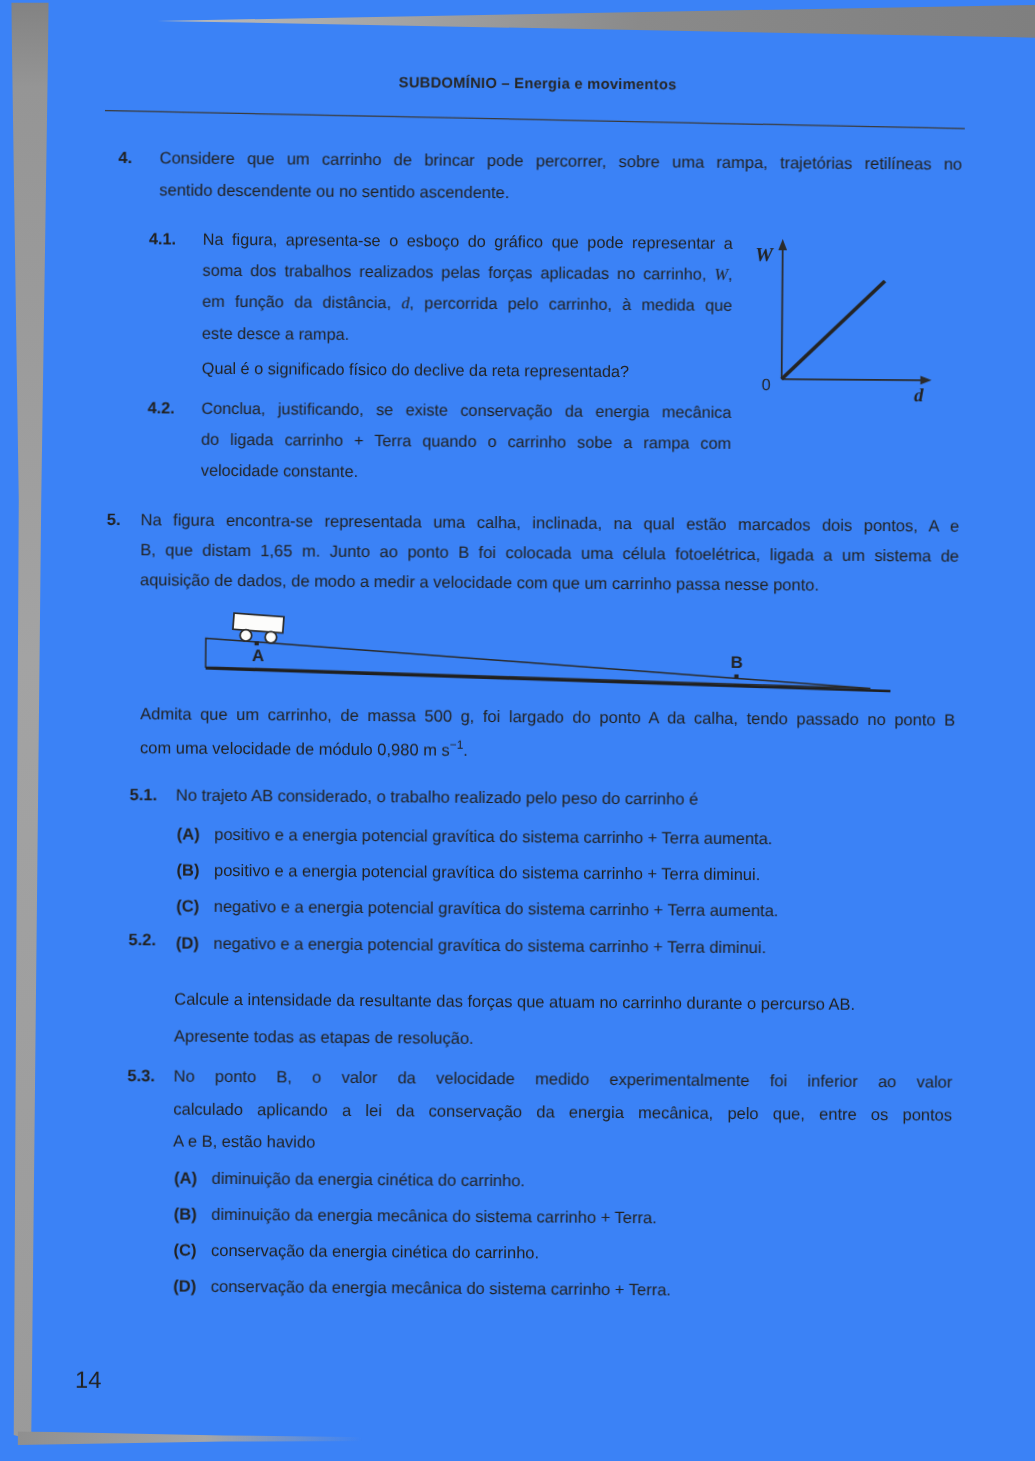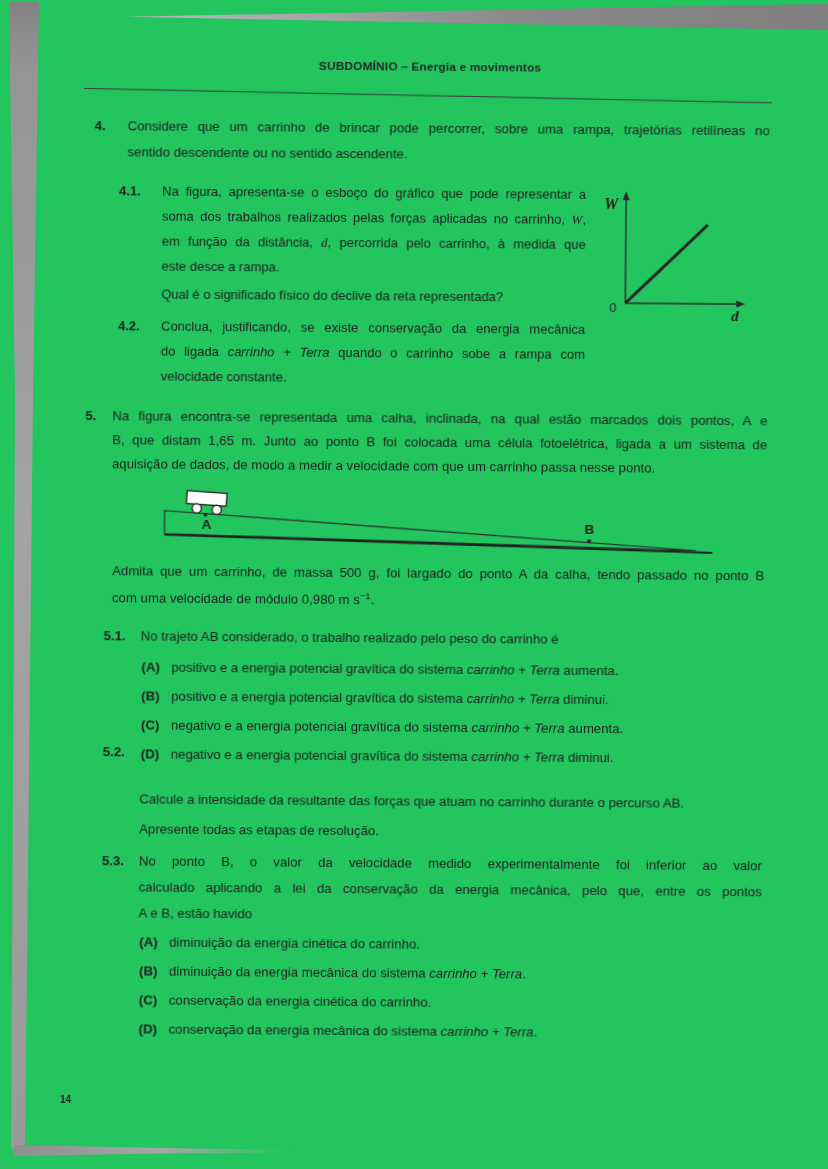--- a/index.html
+++ b/index.html
@@ -1,17 +1,17 @@
 <!DOCTYPE html>
 <html><head>
 <meta charset="utf-8">
 <style>
   html,body{margin:0;padding:0;}
   body{width:828px;height:1169px;background:#ffffff;font-family:"Liberation Sans",sans-serif;}
-  #page{position:relative;width:828px;height:1169px;background:#22c55e;overflow:hidden;}
+  #page{position:relative;width:828px;height:1169px;background:#3b82f6;overflow:hidden;}
 
   
   .left-shadow{position:absolute;left:0;top:0;width:48px;height:1169px;
     background:linear-gradient(180deg,#828282 0%,#959595 6%,#a3a3a3 45%,#9a9a9a 100%);
     clip-path:polygon(9px 2px,39px 2px,33px 400px,25px 1152px,11px 1148px,15px 400px);
     filter:blur(.4px);}
   .bottom-shadow{position:absolute;left:14px;top:1145px;width:300px;height:11px;
     background:linear-gradient(90deg,#8f8f8f,#a6a6a6 50%,rgba(176,176,176,0) 92%);
     clip-path:polygon(0 0,55% 30%,100% 45%,100% 70%,55% 75%,0 100%);
     filter:blur(.5px);}
@@ -31,29 +31,29 @@
     transform:rotate(.75deg);transform-origin:0 0;}
 
   .qnum{position:absolute;font-weight:700;white-space:nowrap;}
   .par{position:absolute;}
   .ln{display:block;white-space:nowrap;}
   .jl{white-space:normal;text-align:justify;text-align-last:justify;}
   .lh26 .ln{height:26px;} .lh25 .ln{height:25px;} .lh24 .ln{height:24px;}
   .lh27 .ln{height:27px;}
   .fs13{font-size:13px;}
 
-  .i{font-style:italic;}
+  .i{}
   .v{font-style:italic;font-family:"Liberation Serif",serif;}
   .sup{vertical-align:super;font-size:9.5px;line-height:0;}
 
   .opt{position:absolute;white-space:nowrap;}
   .olabel{display:inline-block;width:30px;font-weight:700;}
   .stem{position:absolute;white-space:nowrap;}
 
-  .pagenum{position:absolute;left:68px;top:1094px;font-size:10px;font-weight:700;}
+  .pagenum{position:absolute;left:68px;top:1094px;font-size:19px;font-weight:400;}
 
   svg text{font-family:"Liberation Sans",sans-serif;}
   .gvar{font-style:italic;font-family:"Liberation Serif",serif;font-weight:600;}
 </style>
 </head>
 <body>
 
 <div id="page">
   <div class="left-shadow"></div>
   <div class="bottom-shadow"></div>

